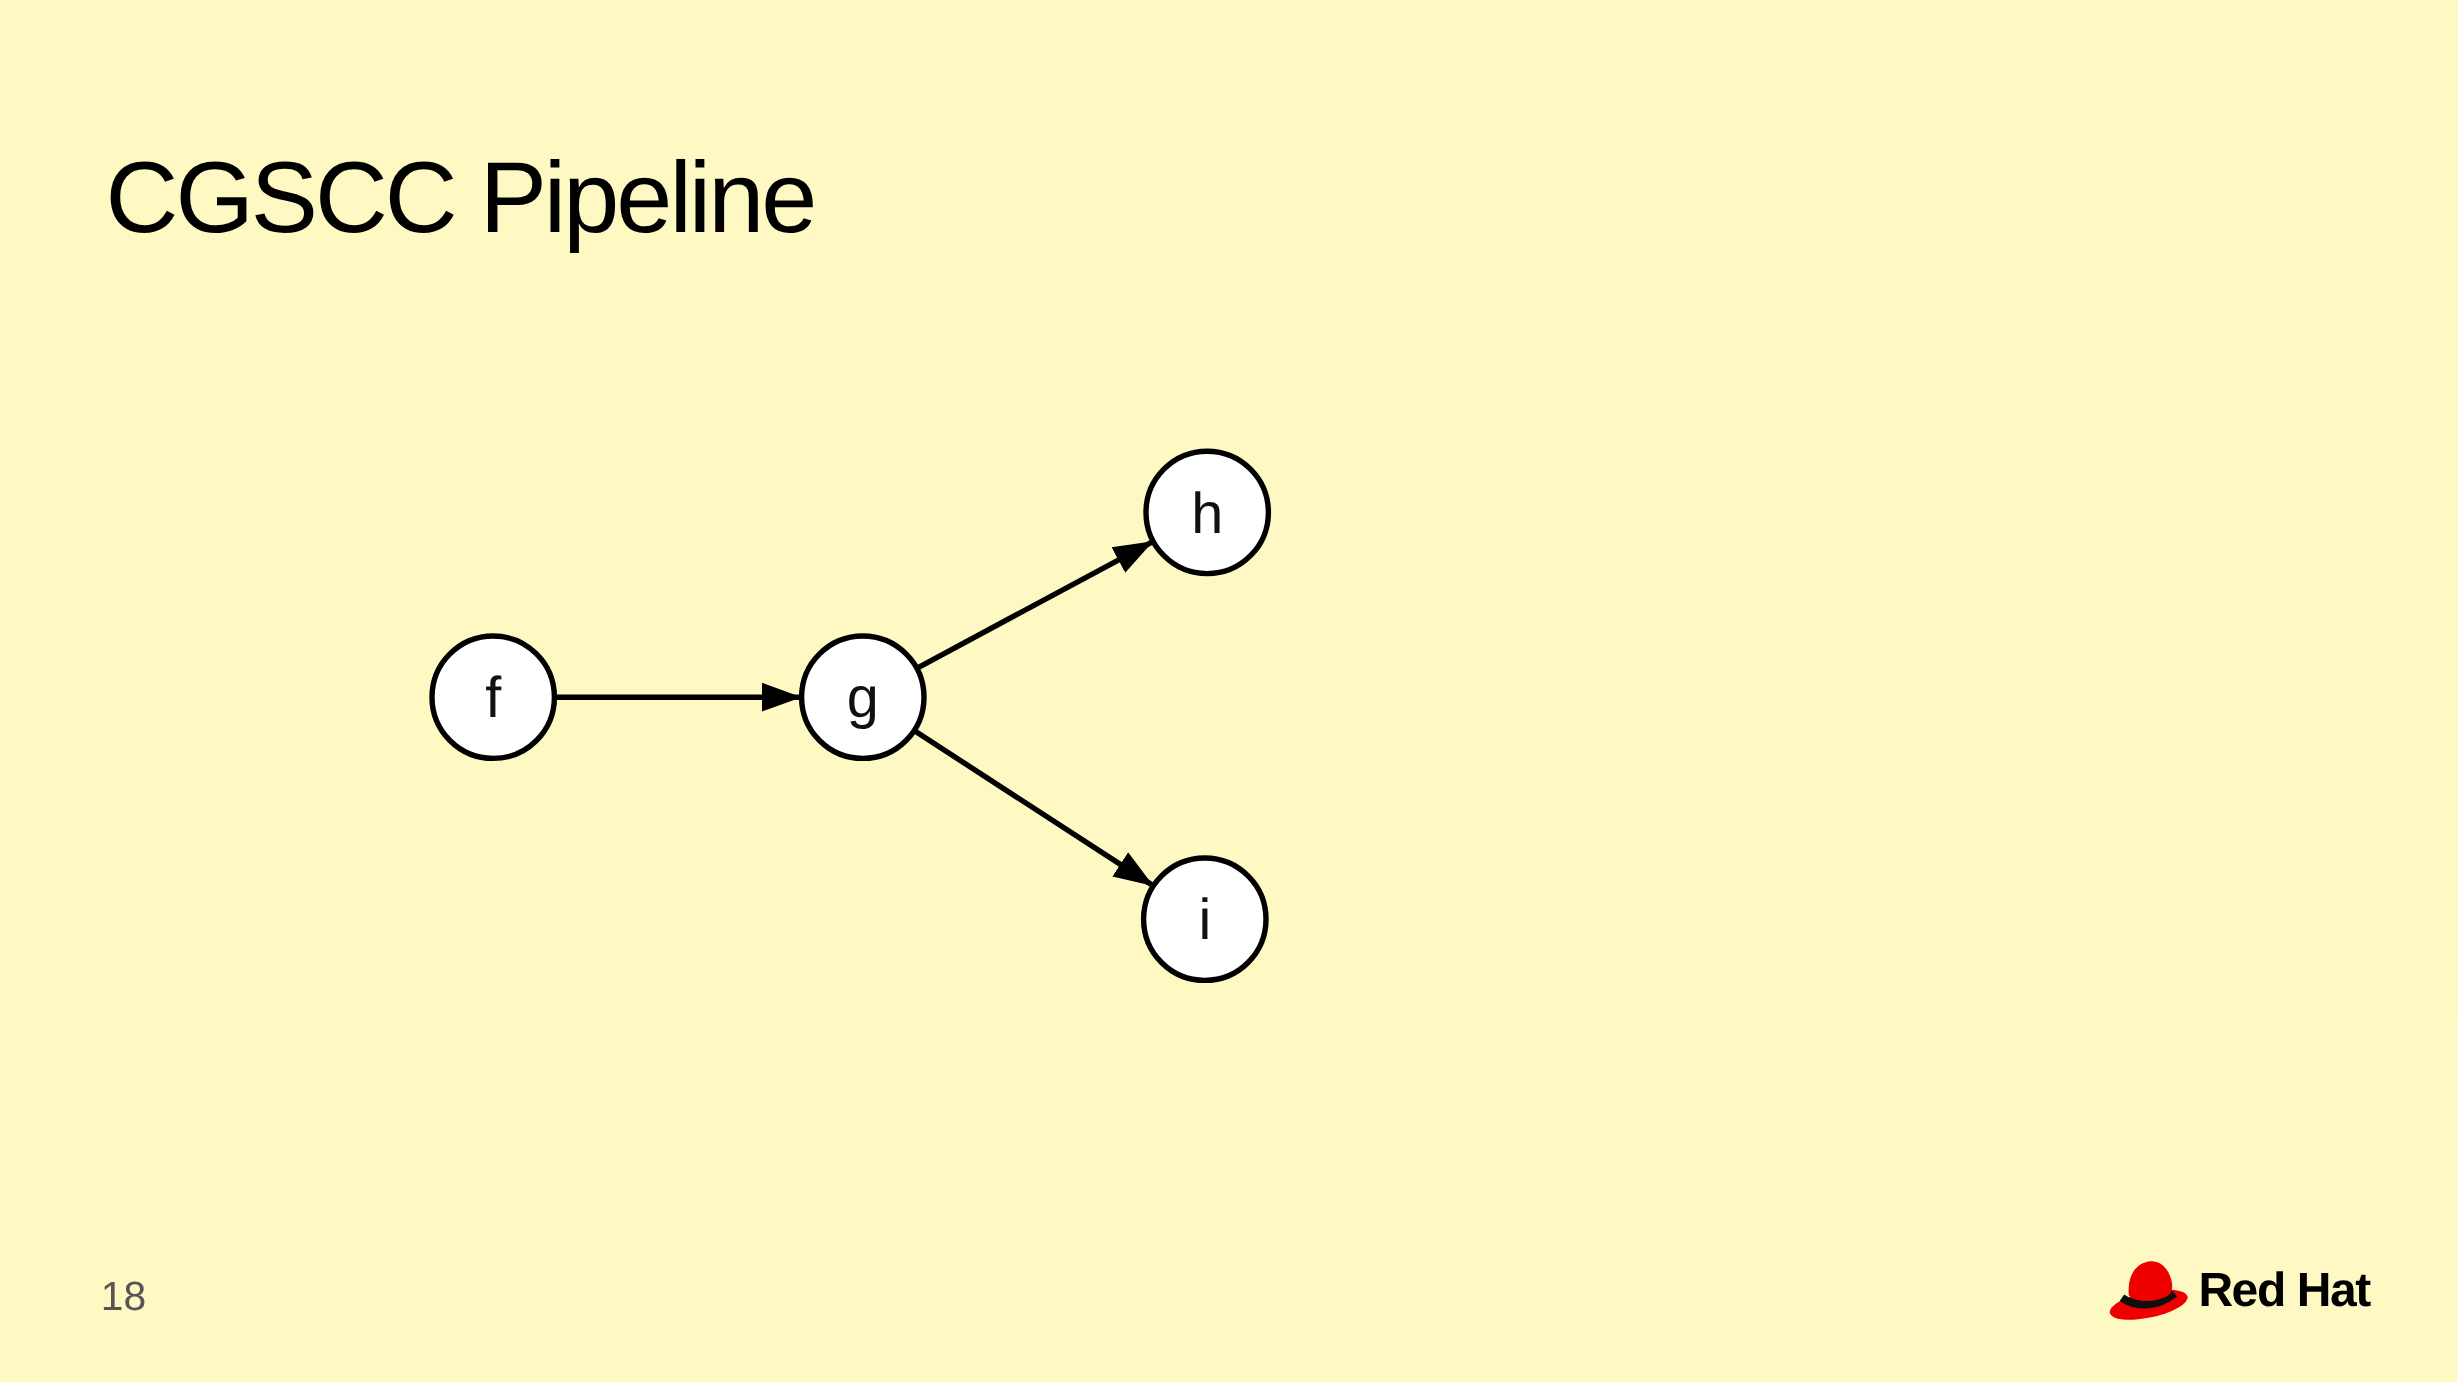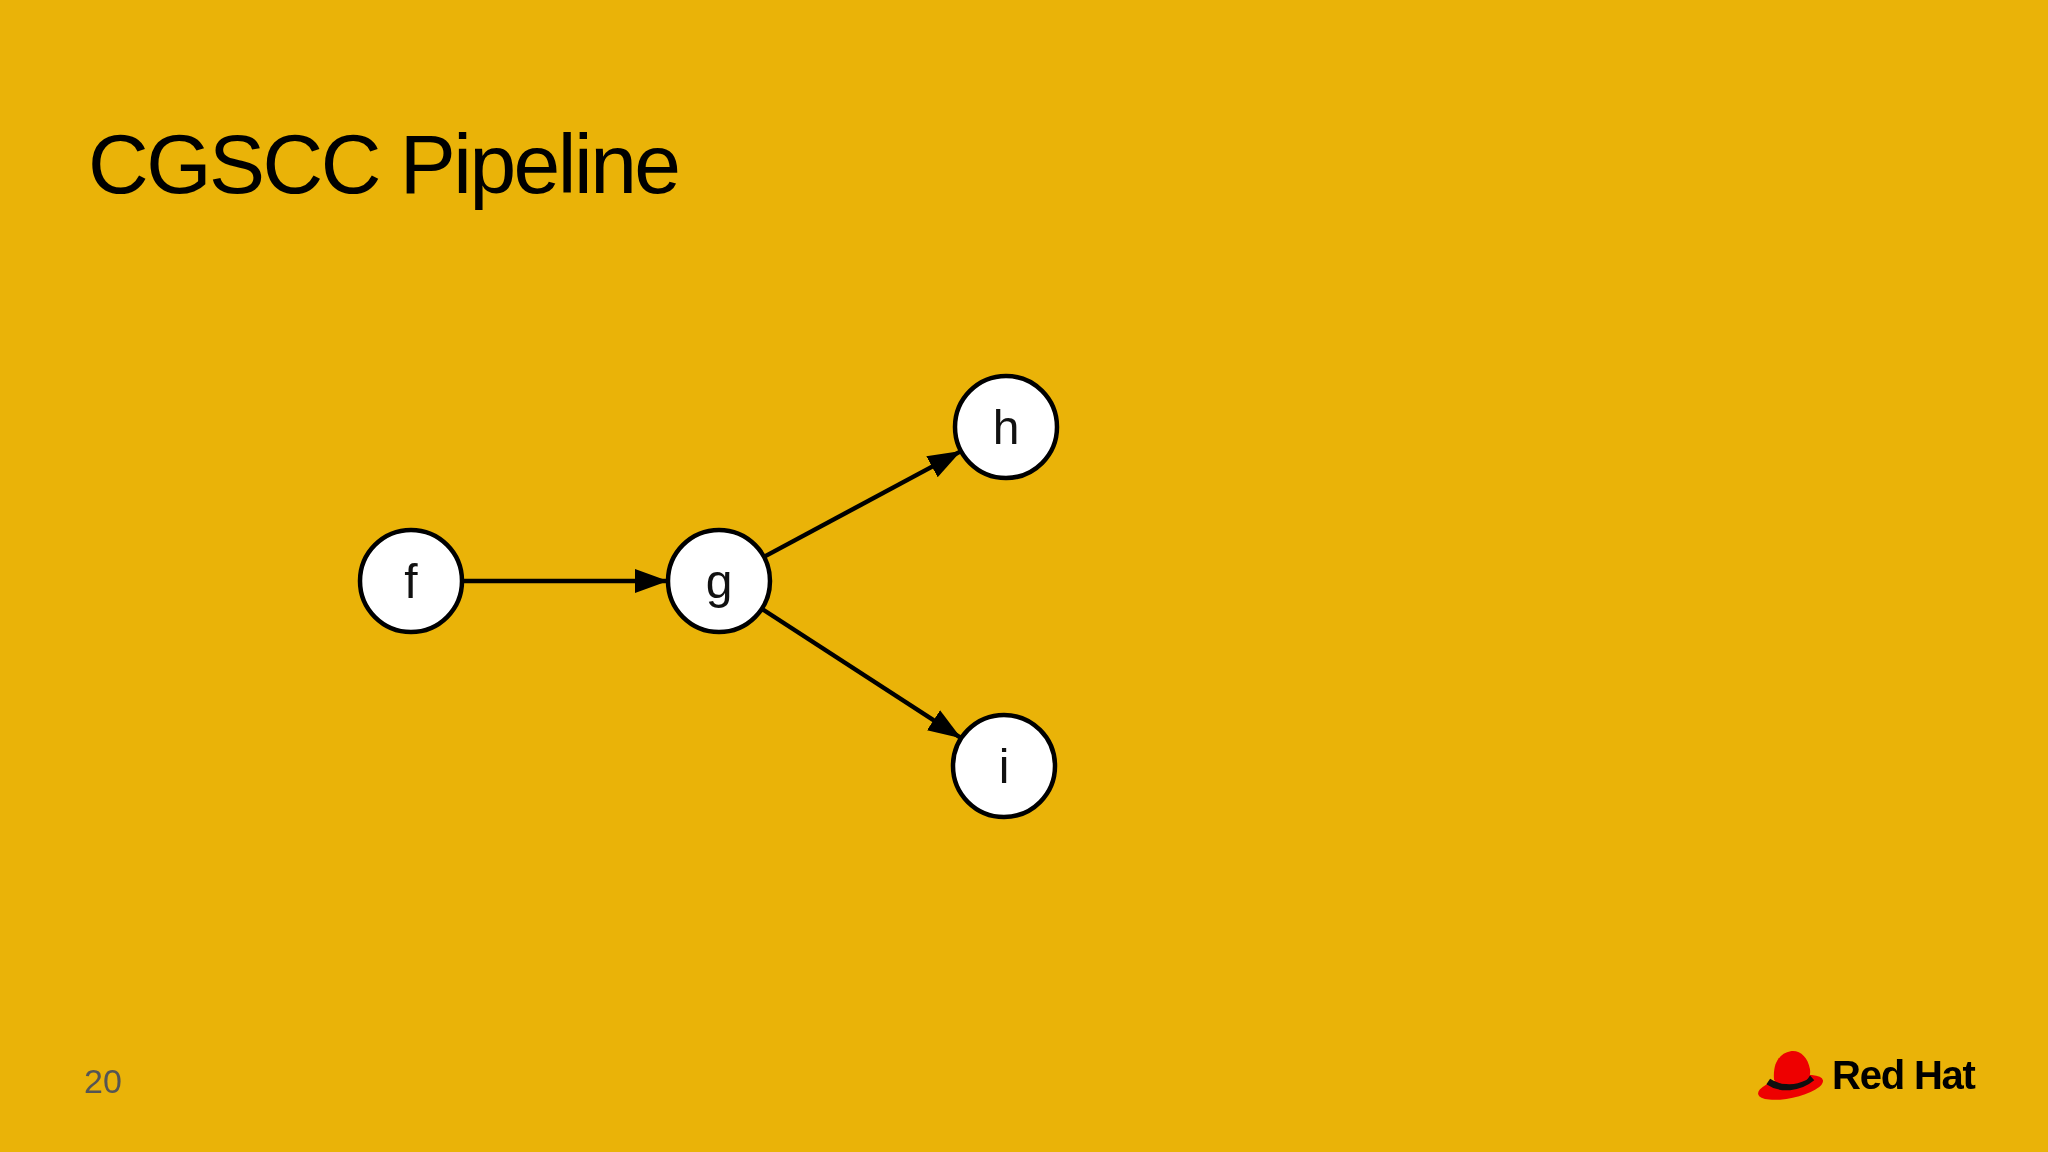--- a/index.html
+++ b/index.html
@@ -5,21 +5,21 @@
   html, body {
     margin: 0;
     padding: 0;
     background: #ffffff;
     font-family: "Liberation Sans", sans-serif;
   }
   .slide {
     position: relative;
     width: 2048px;
     height: 1152px;
-    background: #eab308;
+    background: #fef9c3;
     overflow: hidden;
   }
   .slide-title {
     position: absolute;
     left: 88px;
     top: 122px;
     font-size: 84px;
     font-weight: 400;
     letter-spacing: -2.5px;
     line-height: 1;
@@ -84,21 +84,21 @@
       <circle cx="411" cy="581" r="51" fill="#ffffff" stroke="#000000" stroke-width="4.5"></circle>
       <text x="411" y="581" dy="0.35em" text-anchor="middle" font-size="48" fill="#111111" class="graph-node-label">f</text>
       <circle cx="719" cy="581" r="51" fill="#ffffff" stroke="#000000" stroke-width="4.5"></circle>
       <text x="719" y="581" dy="0.35em" text-anchor="middle" font-size="48" fill="#111111" class="graph-node-label">g</text>
       <circle cx="1006" cy="427" r="51" fill="#ffffff" stroke="#000000" stroke-width="4.5"></circle>
       <text x="1006" y="427" dy="0.35em" text-anchor="middle" font-size="48" fill="#111111" class="graph-node-label">h</text>
       <circle cx="1004" cy="766" r="51" fill="#ffffff" stroke="#000000" stroke-width="4.5"></circle>
       <text x="1004" y="766" dy="0.35em" text-anchor="middle" font-size="48" fill="#111111" class="graph-node-label">i</text>
     </svg>
 
-  <div class="page-number">20</div>
+  <div class="page-number">18</div>
 
   <div class="logo">
     <svg class="logo-hat" viewBox="0 0 100 78">
       <g>
         <ellipse cx="48" cy="56" rx="46" ry="15" transform="rotate(-12 48 56)" fill="#ee0000"></ellipse>
         <path d="M17,48 C34,60 60,58 78,43" stroke="#0f0f0f" stroke-width="9" fill="none"></path>
         <path d="M25,45 C23,20 35,8 48,6 C61,4 72,14 75,31 C76,39 74,43 70,46 C54,54 37,53 27,47 Z" fill="#ee0000"></path>
       </g>
     </svg>
     <span class="logo-text">Red Hat</span>

